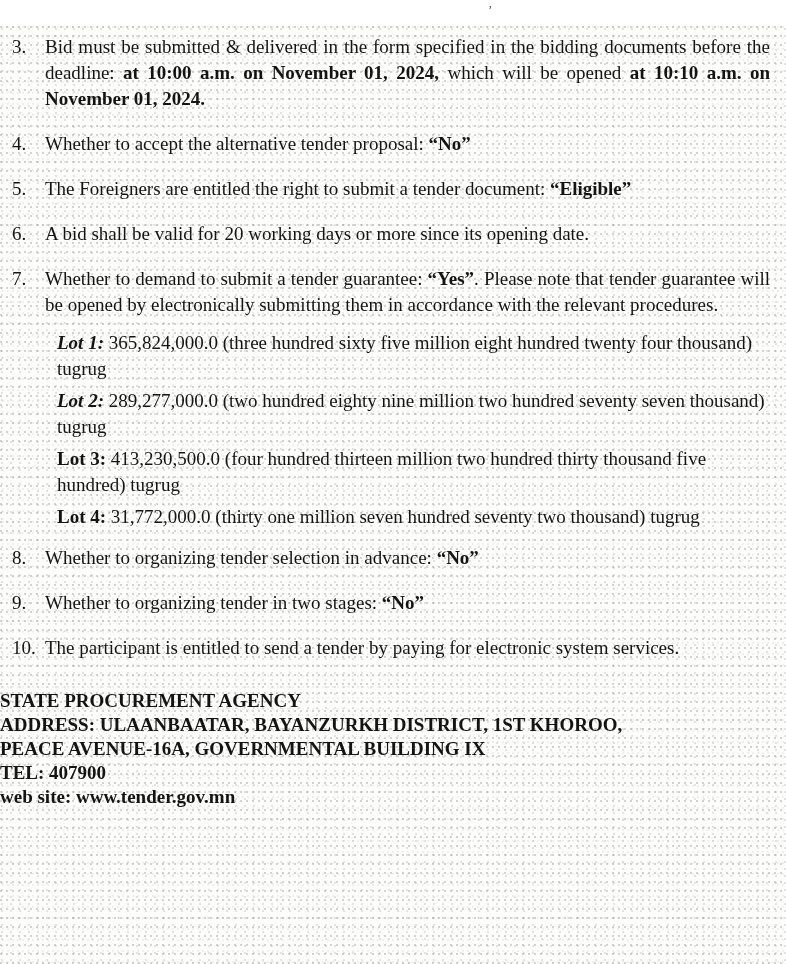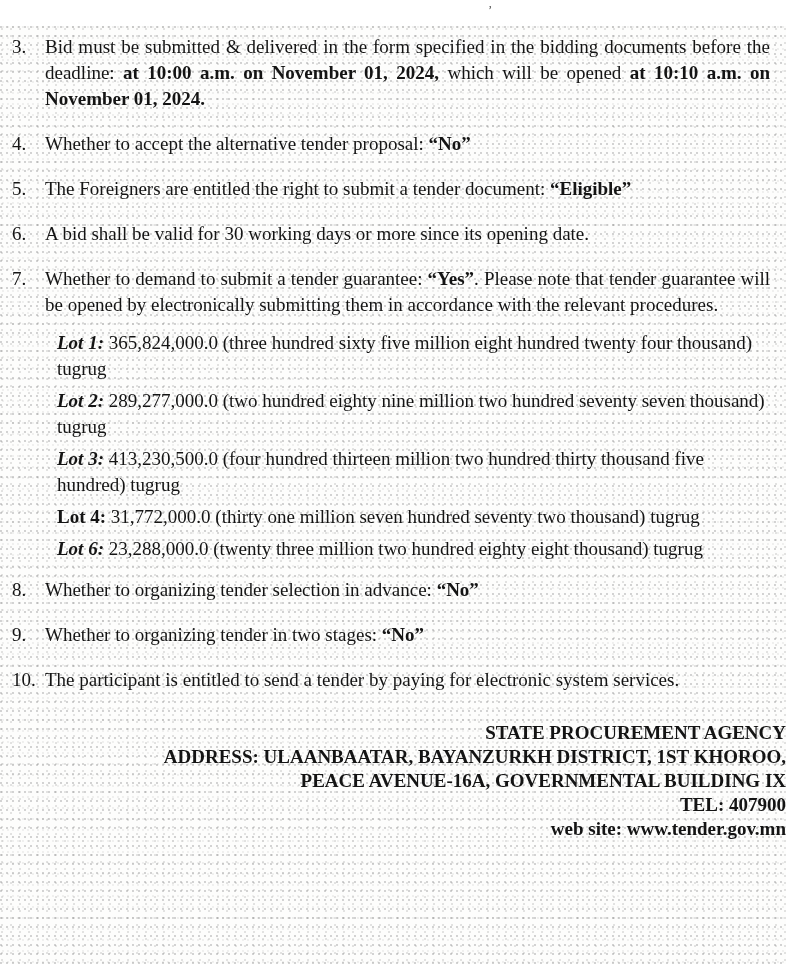--- a/index.html
+++ b/index.html
@@ -38,21 +38,21 @@
     padding-left: 12px;
   }
   .item .text { flex: 1; margin: 0; text-align: justify; }
   .lot { margin: 0 10px 6px 57px; }
   .lot .text { margin: 0; text-align: left; }
   .item + .lot { margin-top: -7px; }   
   .lot + .item { margin-top: 15px; }   
   .text b { font-weight: bold; }
   .footer {
     margin-top: 28px;
-    text-align: right;
+    text-align: left;
     font-weight: bold;
     font-size: 19px; line-height: 24px;
   }
   .footer div { white-space: nowrap; }
 </style>
 </head>
 <body>
 
 <div class="page">
   <span class="artifact">’</span>
@@ -65,40 +65,37 @@
         <div class="row item">
           <span class="num">4.</span>
           <p class="text"><span>Whether to accept the alternative tender proposal: </span><b>“No”</b></p>
         </div>
         <div class="row item">
           <span class="num">5.</span>
           <p class="text"><span>The Foreigners are entitled the right to submit a tender document: </span><b>“Eligible”</b></p>
         </div>
         <div class="row item">
           <span class="num">6.</span>
-          <p class="text"><span>A bid shall be valid for 30 working days or more since its opening date.</span></p>
+          <p class="text"><span>A bid shall be valid for 20 working days or more since its opening date.</span></p>
         </div>
         <div class="row item">
           <span class="num">7.</span>
           <p class="text"><span>Whether to demand to submit a tender guarantee: </span><b>“Yes”</b><span>. Please note that tender guarantee will be opened by electronically submitting them in accordance with the relevant procedures.</span></p>
         </div>
         <div class="row lot">
           <p class="text"><b style="font-style: italic;">Lot 1:</b><span> 365,824,000.0 (three hundred sixty five million eight hundred twenty four thousand) tugrug</span></p>
         </div>
         <div class="row lot">
           <p class="text"><b style="font-style: italic; text-align: center;">Lot 2:</b><span> 289,277,000.0 (two hundred eighty nine million two hundred seventy seven thousand) tugrug</span></p>
         </div>
         <div class="row lot">
-          <p class="text"><b style="font-style: italic;">Lot 3:</b><span> 413,230,500.0 (four hundred thirteen million two hundred thirty thousand five hundred) tugrug</span></p>
+          <p class="text"><b style="">Lot 3:</b><span> 413,230,500.0 (four hundred thirteen million two hundred thirty thousand five hundred) tugrug</span></p>
         </div>
         <div class="row lot">
           <p class="text"><b style="">Lot 4:</b><span> 31,772,000.0 (thirty one million seven hundred seventy two thousand) tugrug</span></p>
-        </div>
-        <div class="row lot">
-          <p class="text"><b style="font-style: italic;">Lot 6:</b><span> 23,288,000.0 (twenty three million two hundred eighty eight thousand) tugrug</span></p>
         </div>
         <div class="row item">
           <span class="num">8.</span>
           <p class="text"><span>Whether to organizing tender selection in advance: </span><b>“No”</b></p>
         </div>
         <div class="row item">
           <span class="num">9.</span>
           <p class="text"><span>Whether to organizing tender in two stages: </span><b>“No”</b></p>
         </div>
         <div class="row item">

